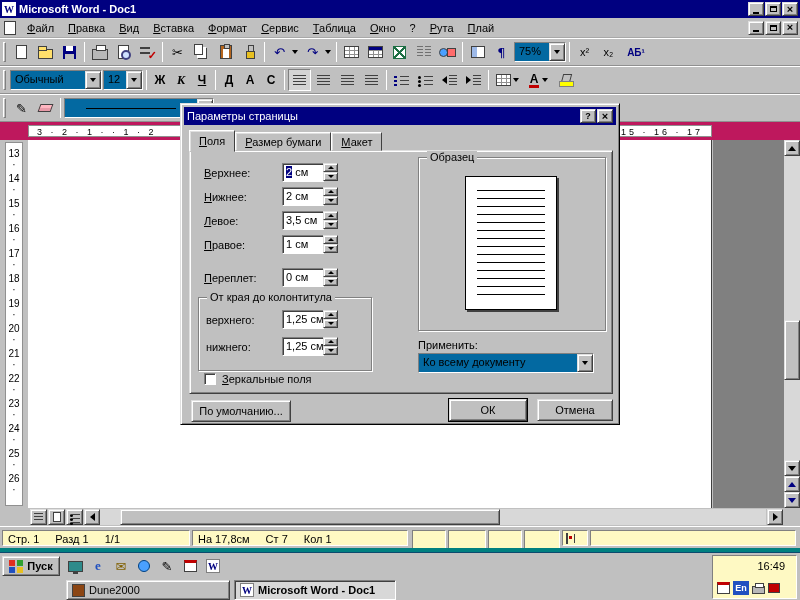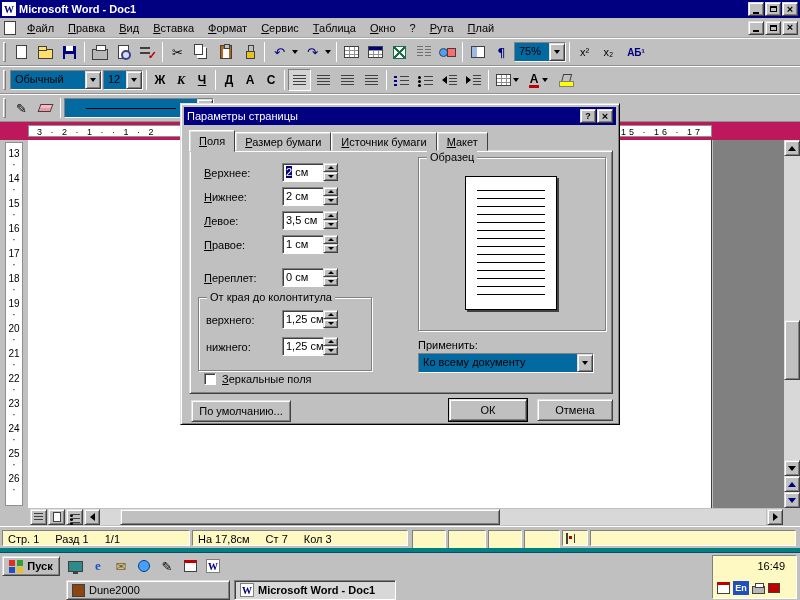--- a/index.html
+++ b/index.html
@@ -471,21 +471,21 @@
     <button class="hsbtn raised" style="left:767px">
         <span class="tri tr5"></span>
       </button>
   </div>
 
   <div class="statusbar">
     <span class="sp sunken-s" style="left:2px;width:188px">
       <span>Стр. 1</span><span>Разд 1</span><span>1/1</span>
     </span>
     <span class="sp sunken-s" style="left:192px;width:216px">
-      <span>На 17,8см</span><span>Ст 7</span><span>Кол 3</span>
+      <span>На 17,8см</span><span>Ст 7</span><span>Кол 1</span>
     </span>
     <span class="sp sunken-s mode" style="left:412px;width:34px">ЗАП</span>
     <span class="sp sunken-s mode" style="left:448px;width:38px">ИСПР</span>
     <span class="sp sunken-s mode" style="left:488px;width:34px">ВДЛ</span>
     <span class="sp sunken-s mode" style="left:524px;width:36px">ЗАМ</span>
     <span class="sp sunken-s" style="left:562px;width:26px;display:flex;align-items:center;justify-content:center">
         <span class="i-book"></span>
       </span>
     <span class="sp sunken-s" style="left:590px;width:206px"></span>
   </div>
@@ -548,21 +548,20 @@
           </button>
         <button class="wbtn raised">
             <span class="close-glyph">×</span>
           </button>
       </span>
     </div>
 
     <div class="tabs">
       <span class="tab active accel">Поля</span>
       <span class="tab accel">Размер бумаги</span>
-      <span class="tab accel">Источник бумаги</span>
       <span class="tab accel">Макет</span>
     </div>
 
     <div class="tab-panel">
 
       <span class="fr" style="left:14px;top:12px">
         <span class="flabel accel">Верхнее:</span>
         <span class="spinfield">
           <span class="spin-text"><span class="seltext">2</span><span> см</span></span>
           <span class="spinner">

